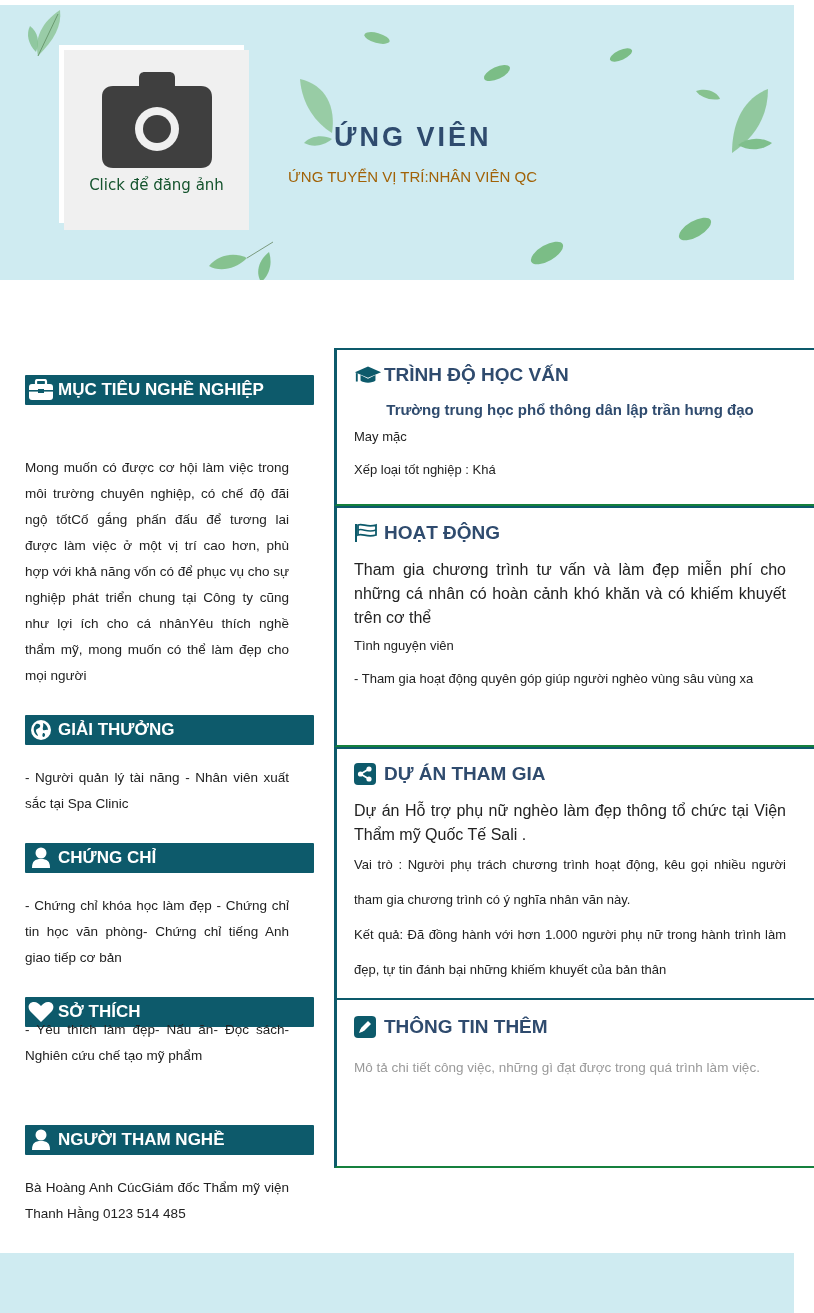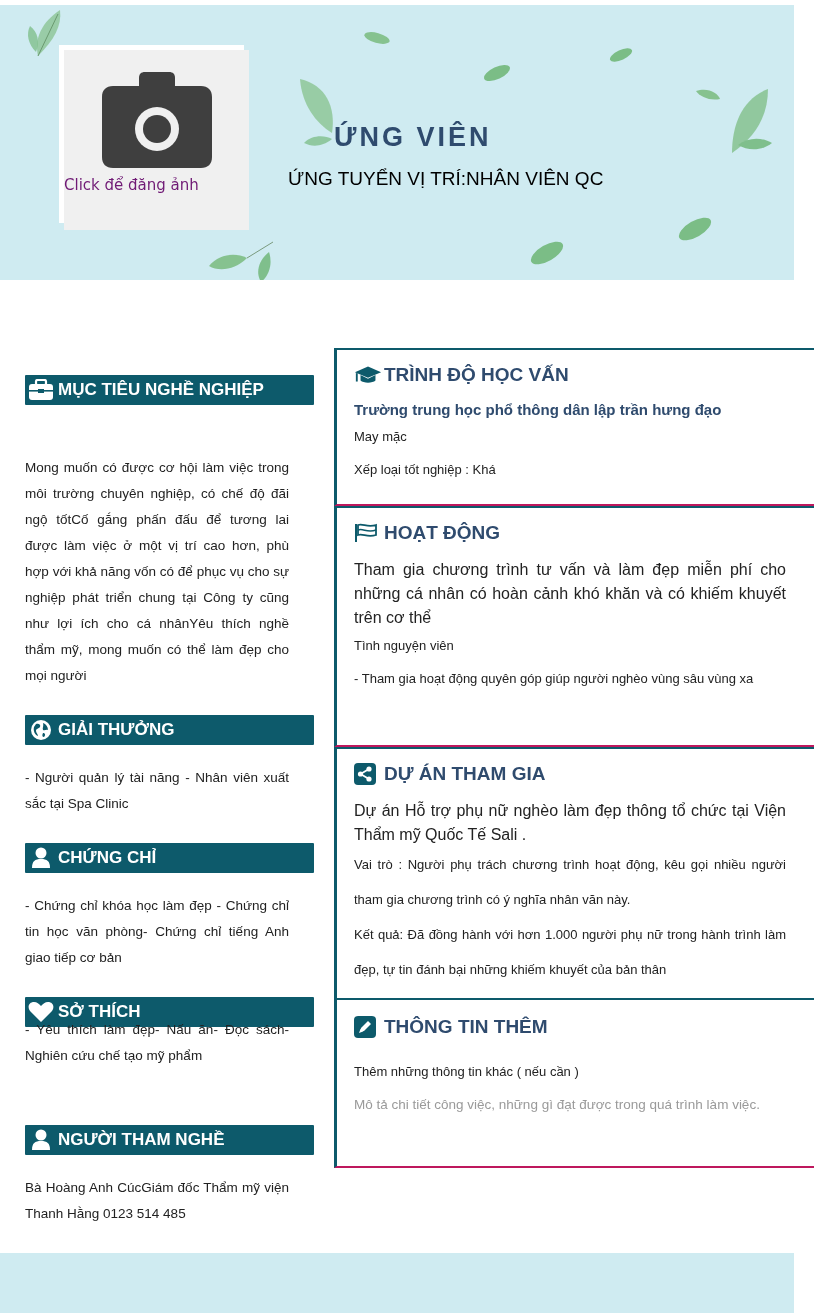--- a/index.html
+++ b/index.html
@@ -4,31 +4,31 @@
 <style>
   * { box-sizing: border-box; margin: 0; padding: 0; }
   html, body { width: 814px; height: 1313px; background: #ffffff; overflow: hidden; }
   body { font-family: "Liberation Sans", "DejaVu Sans", sans-serif; color: #222; position: relative; }
 
   .header { position: absolute; left: 0; top: 5px; width: 794px; height: 275px; background: #cfebf1; overflow: hidden; }
   .leaf { position: absolute; }
   .photo-back { position: absolute; left: 59px; top: 45px; width: 185px; height: 178px; background: #ffffff; }
   .photo { position: absolute; left: 64px; top: 50px; width: 185px; height: 180px; background: #f0f0f0; cursor: pointer; }
   .photo .cam { position: absolute; left: 37px; top: 22px; }
-  .photo .cap { position: absolute; left: 0; width: 100%; top: 126px; text-align: left; font-size: 15px; color: #701a75; font-family: "DejaVu Sans", sans-serif; }
+  .photo .cap { position: absolute; left: 0; width: 100%; top: 126px; text-align: center; font-size: 15px; color: #14532d; font-family: "DejaVu Sans", sans-serif; }
   .name { position: absolute; left: 334px; top: 122px; font-size: 27px; font-weight: bold; letter-spacing: 3px; color: #2f4b6e; }
-  .position { position: absolute; left: 288px; top: 168px; font-size: 19px; color: #000000; }
+  .position { position: absolute; left: 288px; top: 168px; font-size: 15px; color: #a16207; }
   .sec-bar { position: absolute; left: 25px; width: 289px; height: 30px; background: #0d5a6b; border-radius: 1px; color: #fff; font-weight: bold; font-size: 17px; display: flex; align-items: center; padding-left: 3px; }
   .sec-bar .ico { width: 26px; height: 22px; display: flex; align-items: center; justify-content: center; margin-right: 4px; }
   .ltext { position: absolute; left: 25px; width: 264px; font-size: 13.5px; line-height: 26px; text-align: justify; color: #222; }
 
-  .rbox { position: absolute; left: 334px; width: 480px; border-left: 3px solid #0d5a6b; border-top: 2px solid #0d5a6b; border-bottom: 2px solid #be185d; padding-left: 17px; padding-right: 28px; }
+  .rbox { position: absolute; left: 334px; width: 480px; border-left: 3px solid #0d5a6b; border-top: 2px solid #0d5a6b; border-bottom: 2px solid #15803d; padding-left: 17px; padding-right: 28px; }
   .rtitle { display: flex; align-items: center; font-size: 19px; font-weight: bold; color: #2f4b6e; height: 30px; }
   .rtitle .ico { width: 28px; height: 26px; display: flex; align-items: center; margin-right: 2px; }
-  .rsub { font-size: 15px; font-weight: bold; color: #2f4b6e; }
+  .rsub { font-size: 15px; font-weight: bold; color: #2f4b6e; text-align: center; }
   .rline { font-size: 13px; color: #222; text-align: justify; }
   .rbig { font-size: 16px; line-height: 24px; color: #222; text-align: justify; }
   .rmuted { font-size: 13.5px; color: #9a9a9a; text-align: justify; line-height: 35px; }
 
   .footer { position: absolute; left: 0; top: 1253px; width: 794px; height: 60px; background: #cfebf1; }
 </style>
 </head>
 <body>
 
 <div class="header">
@@ -192,17 +192,16 @@
   <div class="rtitle">
     <span class="ico">
         <svg width="22" height="22" viewBox="0 0 22 22">
           <rect x="0" y="0" width="22" height="22" rx="4" fill="#0d5a6b"></rect>
           <path d="M6 16 L7 12 L14 5 L17 8 L10 15Z" fill="#fff"></path>
           <path d="M5 17 L6.5 13 L9 15.5Z" fill="#fff"></path>
         </svg>
       </span>
     <span>THÔNG TIN THÊM</span>
   </div>
-  <div class="rline" style="margin-top:22px">Thêm những thông tin khác ( nếu cần )</div>
   <div class="rmuted" style="margin-top:8px"> Mô tả chi tiết công việc, những gì đạt được trong quá trình làm việc.</div>
 </div>
 
 <div class="footer"></div>
 
 </body></html>

